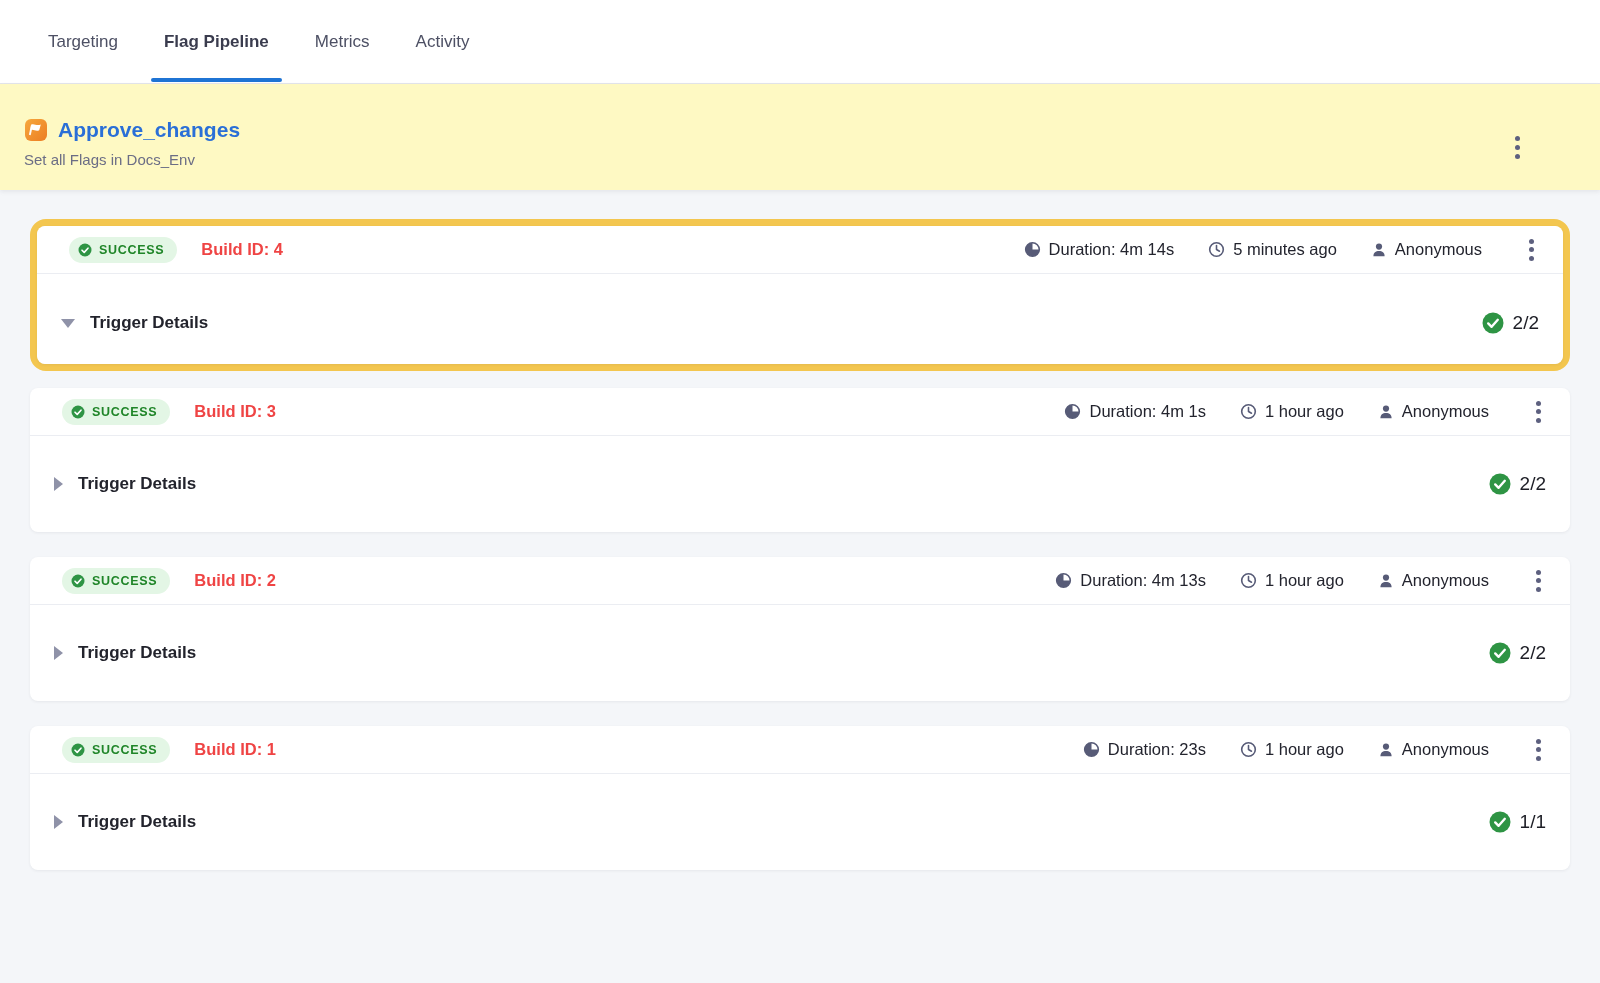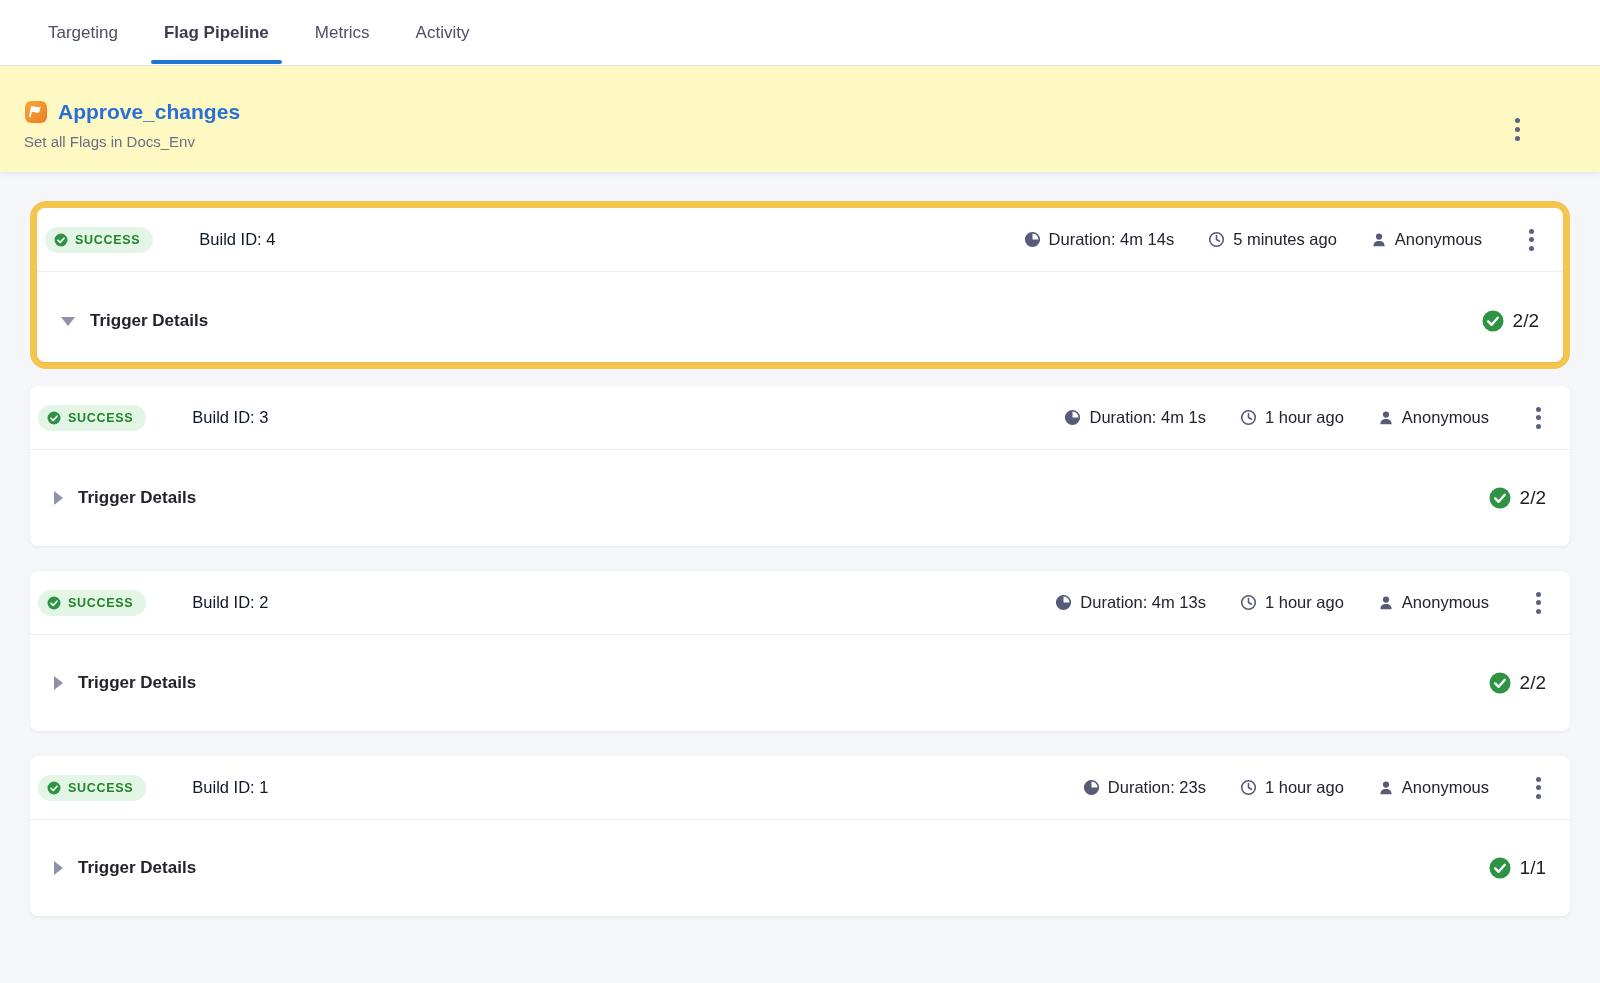--- a/index.html
+++ b/index.html
@@ -8,21 +8,21 @@
     width: 1600px; height: 983px;
     background: #f4f6f9;
     font-family: "Liberation Sans", sans-serif;
     color: #23242e;
     overflow: hidden;
   }
 
   
   .tabbar {
     background: #fff;
-    height: 66px;
+    height: 84px;
     display: flex;
     align-items: stretch;
     padding-left: 48px;
     border-bottom: 1px solid #e3e5eb;
   }
   .tab {
     display: flex; align-items: center;
     margin-right: 46px;
     font-size: 17px;
     color: #4d5064;
@@ -71,36 +71,36 @@
   .card-wrap { border-radius: 16px; margin-bottom: 25px; }
   .card-wrap.highlighted { border: 7px solid #f3c64f; margin-bottom: 17px; }
   .card {
     background: #fff;
     border-radius: 8px;
     box-shadow: 0 1px 3px rgba(40, 41, 61, 0.07);
     overflow: hidden;
   }
   .card-head {
     display: flex; align-items: center;
-    height: 64px;
-    padding: 0 22px 0 8px;
+    height: 48px;
+    padding: 0 22px 0 32px;
     border-bottom: 1px solid #ebedf2;
   }
   .badge-success {
     display: inline-flex; align-items: center; gap: 7px;
     background: #e3f6e5;
     color: #1f8528;
     font-size: 12.5px;
     font-weight: bold;
     letter-spacing: 0.7px;
     padding: 6px 13px 6px 9px;
     border-radius: 15px;
     white-space: nowrap;
   }
-  .build-id { margin-left: 46px; font-size: 16.5px; color: #0f172a; }
+  .build-id { margin-left: 24px; font-size: 16.5px; color: #ef4444; font-weight: bold; }
   .head-right { margin-left: auto; display: flex; align-items: center; gap: 34px; }
   .meta-item { display: flex; align-items: center; gap: 8px; font-size: 16.5px; color: #23242e; white-space: nowrap; }
   .meta-item svg { flex: 0 0 auto; }
   .card-kebab {
     display: flex; flex-direction: column; gap: 3.5px;
     padding: 5px 7px; margin-left: 6px; cursor: pointer;
   }
 
   .card-body { padding: 37px 24px; }
   .card-wrap.expanded .card-body { padding: 38px 24px 30px 24px; }

